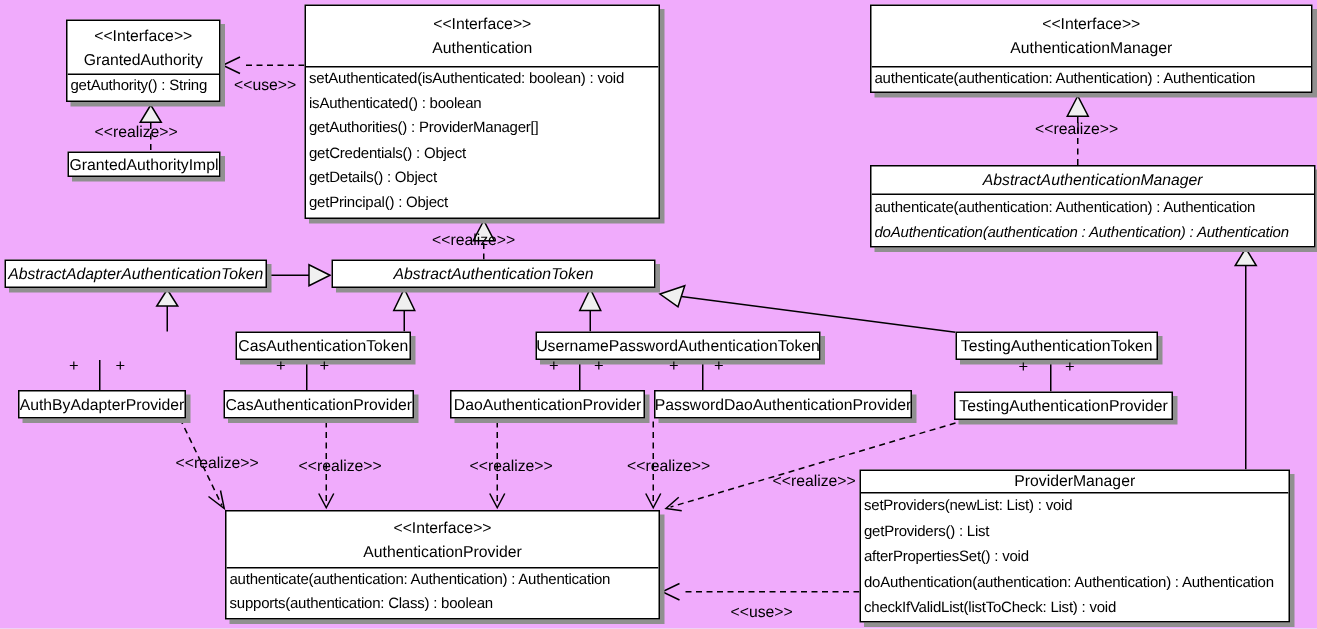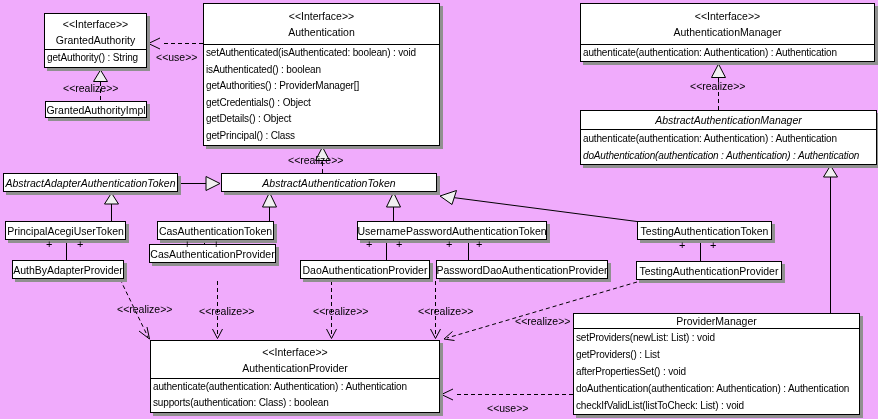--- a/index.html
+++ b/index.html
@@ -96,21 +96,21 @@
   <div class="box" style="left:203px;top:3px;width:237px;height:143px">
     <div class="hdr" style="height:41px">
       <div class="st">&lt;&lt;Interface&gt;&gt;</div>
       <div class="nm">Authentication</div>
     </div>
     <div class="mrow" style="line-height:16.6px">setAuthenticated(isAuthenticated: boolean) : void</div>
     <div class="mrow" style="line-height:16.6px">isAuthenticated() : boolean</div>
     <div class="mrow" style="line-height:16.6px">getAuthorities() : ProviderManager[]</div>
     <div class="mrow" style="line-height:16.6px">getCredentials() : Object</div>
     <div class="mrow" style="line-height:16.6px">getDetails() : Object</div>
-    <div class="mrow" style="line-height:16.6px">getPrincipal() : Class</div>
+    <div class="mrow" style="line-height:16.6px">getPrincipal() : Object</div>
   </div>
 
   <div class="box" style="left:580px;top:3px;width:295px;height:59px">
     <div class="hdr" style="height:41px">
       <div class="st">&lt;&lt;Interface&gt;&gt;</div>
       <div class="nm">AuthenticationManager</div>
     </div>
     <div class="mrow" style="line-height:15px">authenticate(authentication: Authentication) : Authentication</div>
   </div>
 
@@ -123,41 +123,38 @@
   </div>
 
   <div class="box" style="left:221px;top:173px;width:216px;height:19px">
     <div class="only it">AbstractAuthenticationToken</div>
   </div>
 
   <div class="box" style="left:3px;top:173px;width:175px;height:19px">
     <div class="only it">AbstractAdapterAuthenticationToken</div>
   </div>
 
-  <div class="box" style="left:5px;top:221px;width:121px;height:19px">
-    <div class="only">PrincipalAcegiUserToken</div>
-  </div>
 
   <div class="box" style="left:157px;top:221px;width:117px;height:19px">
     <div class="only">CasAuthenticationToken</div>
   </div>
 
   <div class="box" style="left:357px;top:221px;width:190px;height:19px">
     <div class="only">UsernamePasswordAuthenticationToken</div>
   </div>
 
   <div class="box" style="left:637px;top:221px;width:135px;height:19px">
     <div class="only">TestingAuthenticationToken</div>
   </div>
 
   <div class="box" style="left:12px;top:260px;width:112px;height:19px">
     <div class="only">AuthByAdapterProvider</div>
   </div>
 
-  <div class="box" style="left:149px;top:244px;width:127px;height:19px">
+  <div class="box" style="left:149px;top:260px;width:127px;height:19px">
     <div class="only">CasAuthenticationProvider</div>
   </div>
 
   <div class="box" style="left:300px;top:260px;width:130px;height:19px">
     <div class="only">DaoAuthenticationProvider</div>
   </div>
 
   <div class="box" style="left:436px;top:260px;width:172px;height:19px">
     <div class="only">PasswordDaoAuthenticationProvider</div>
   </div>

